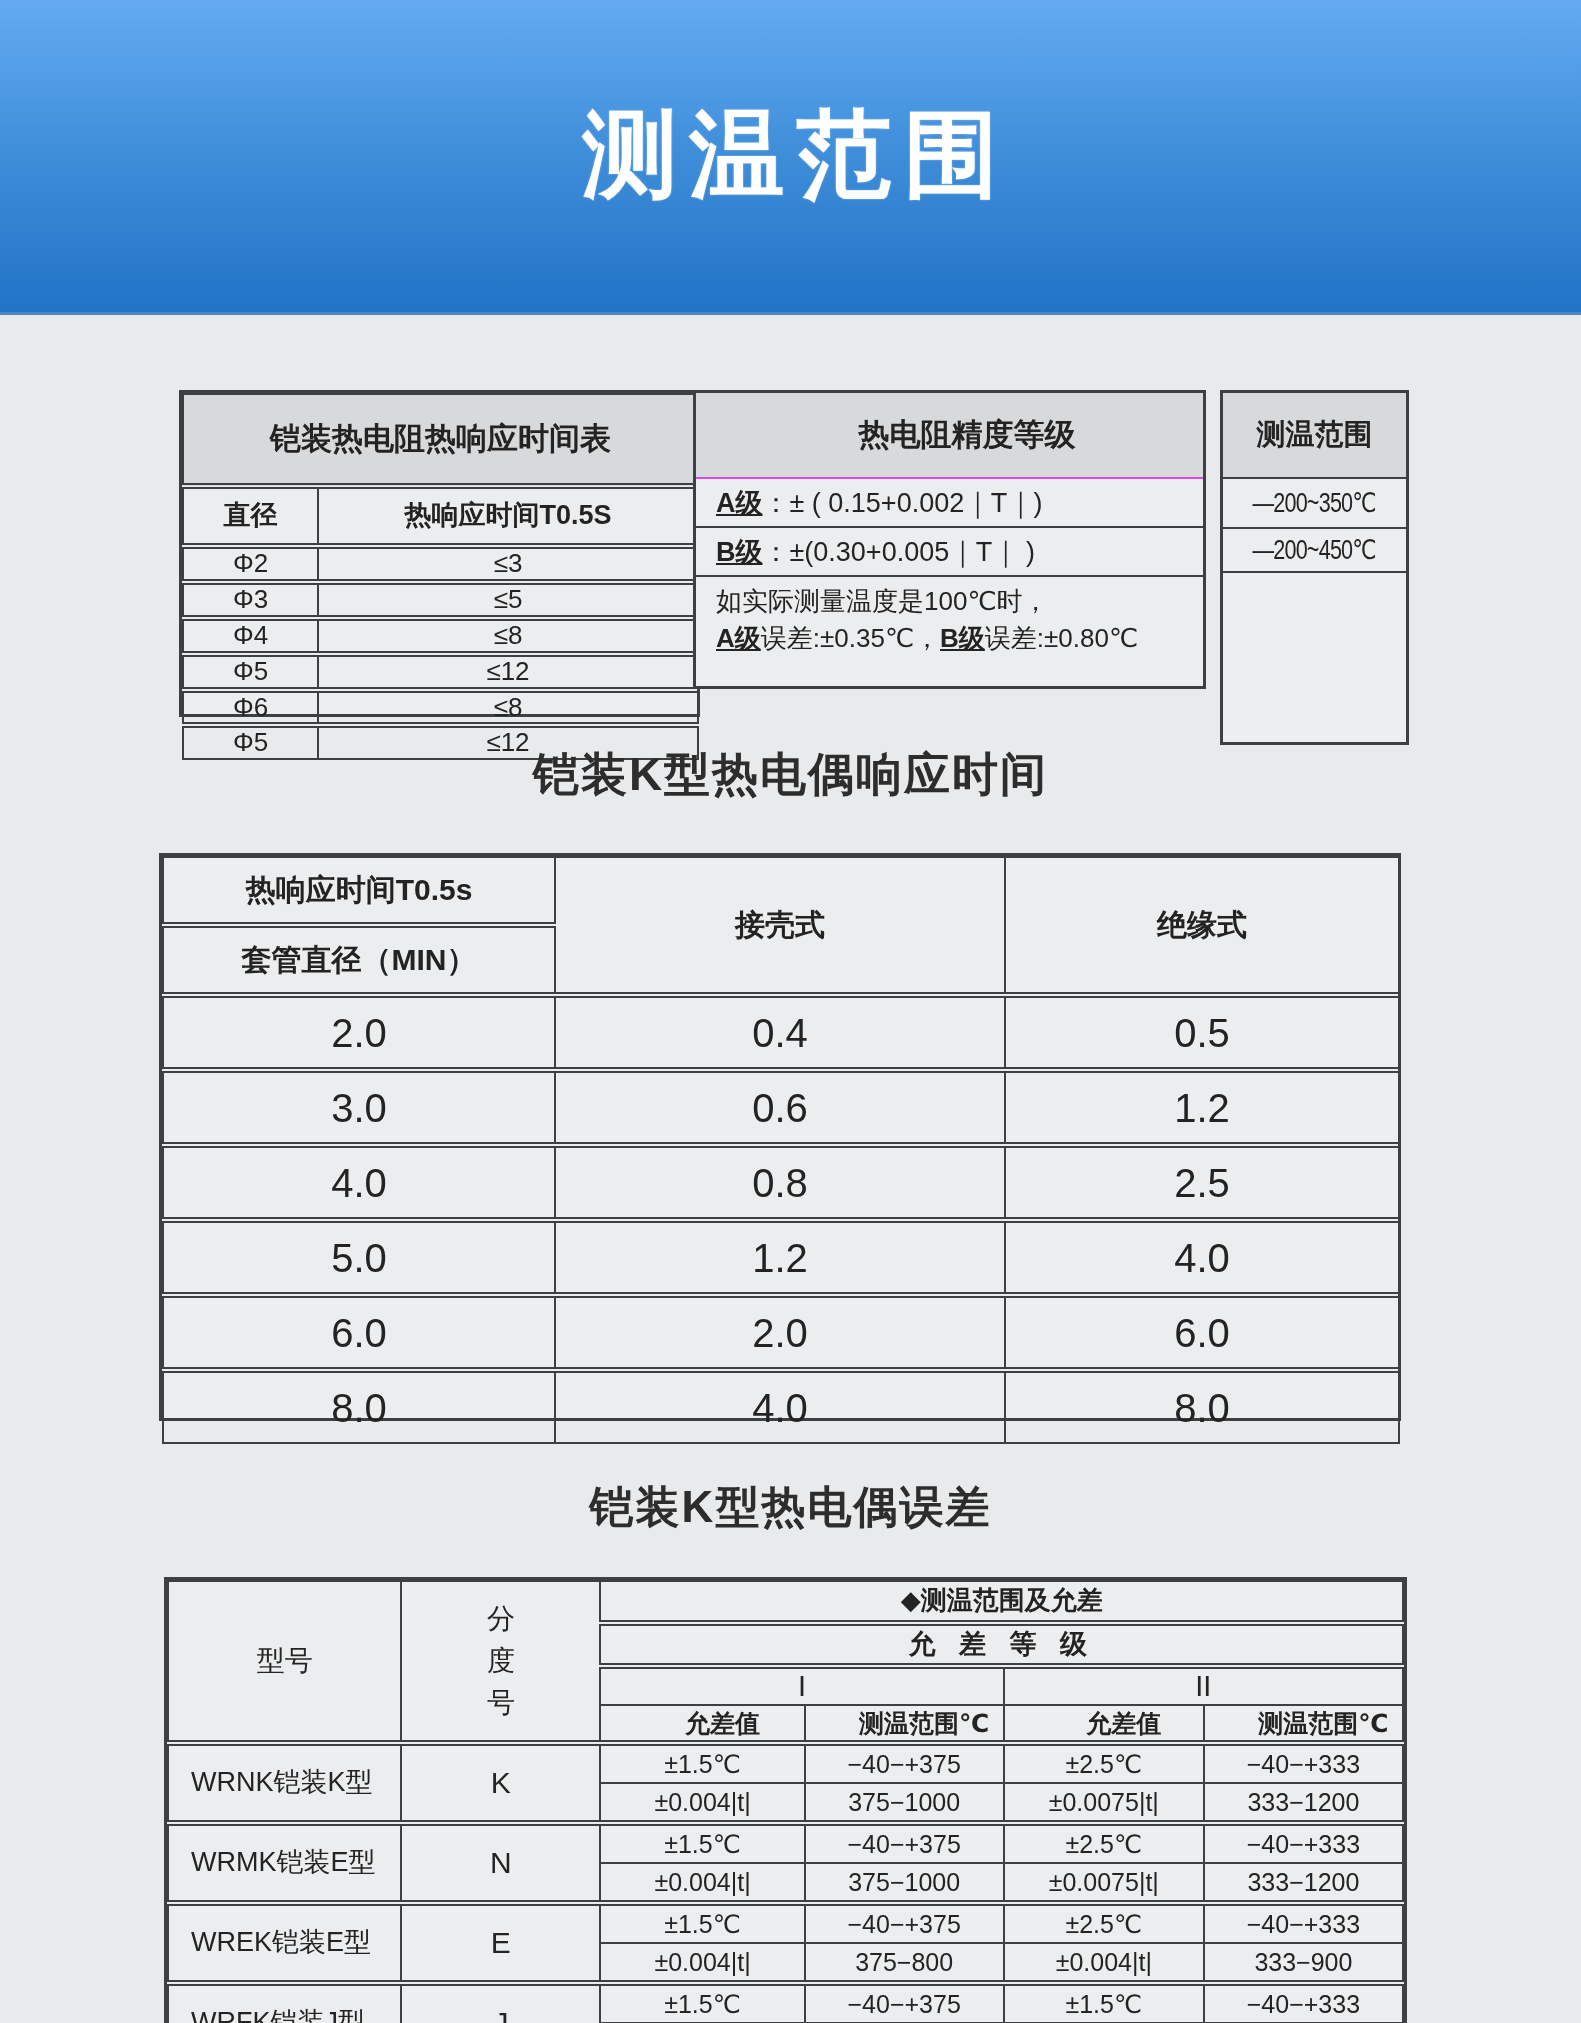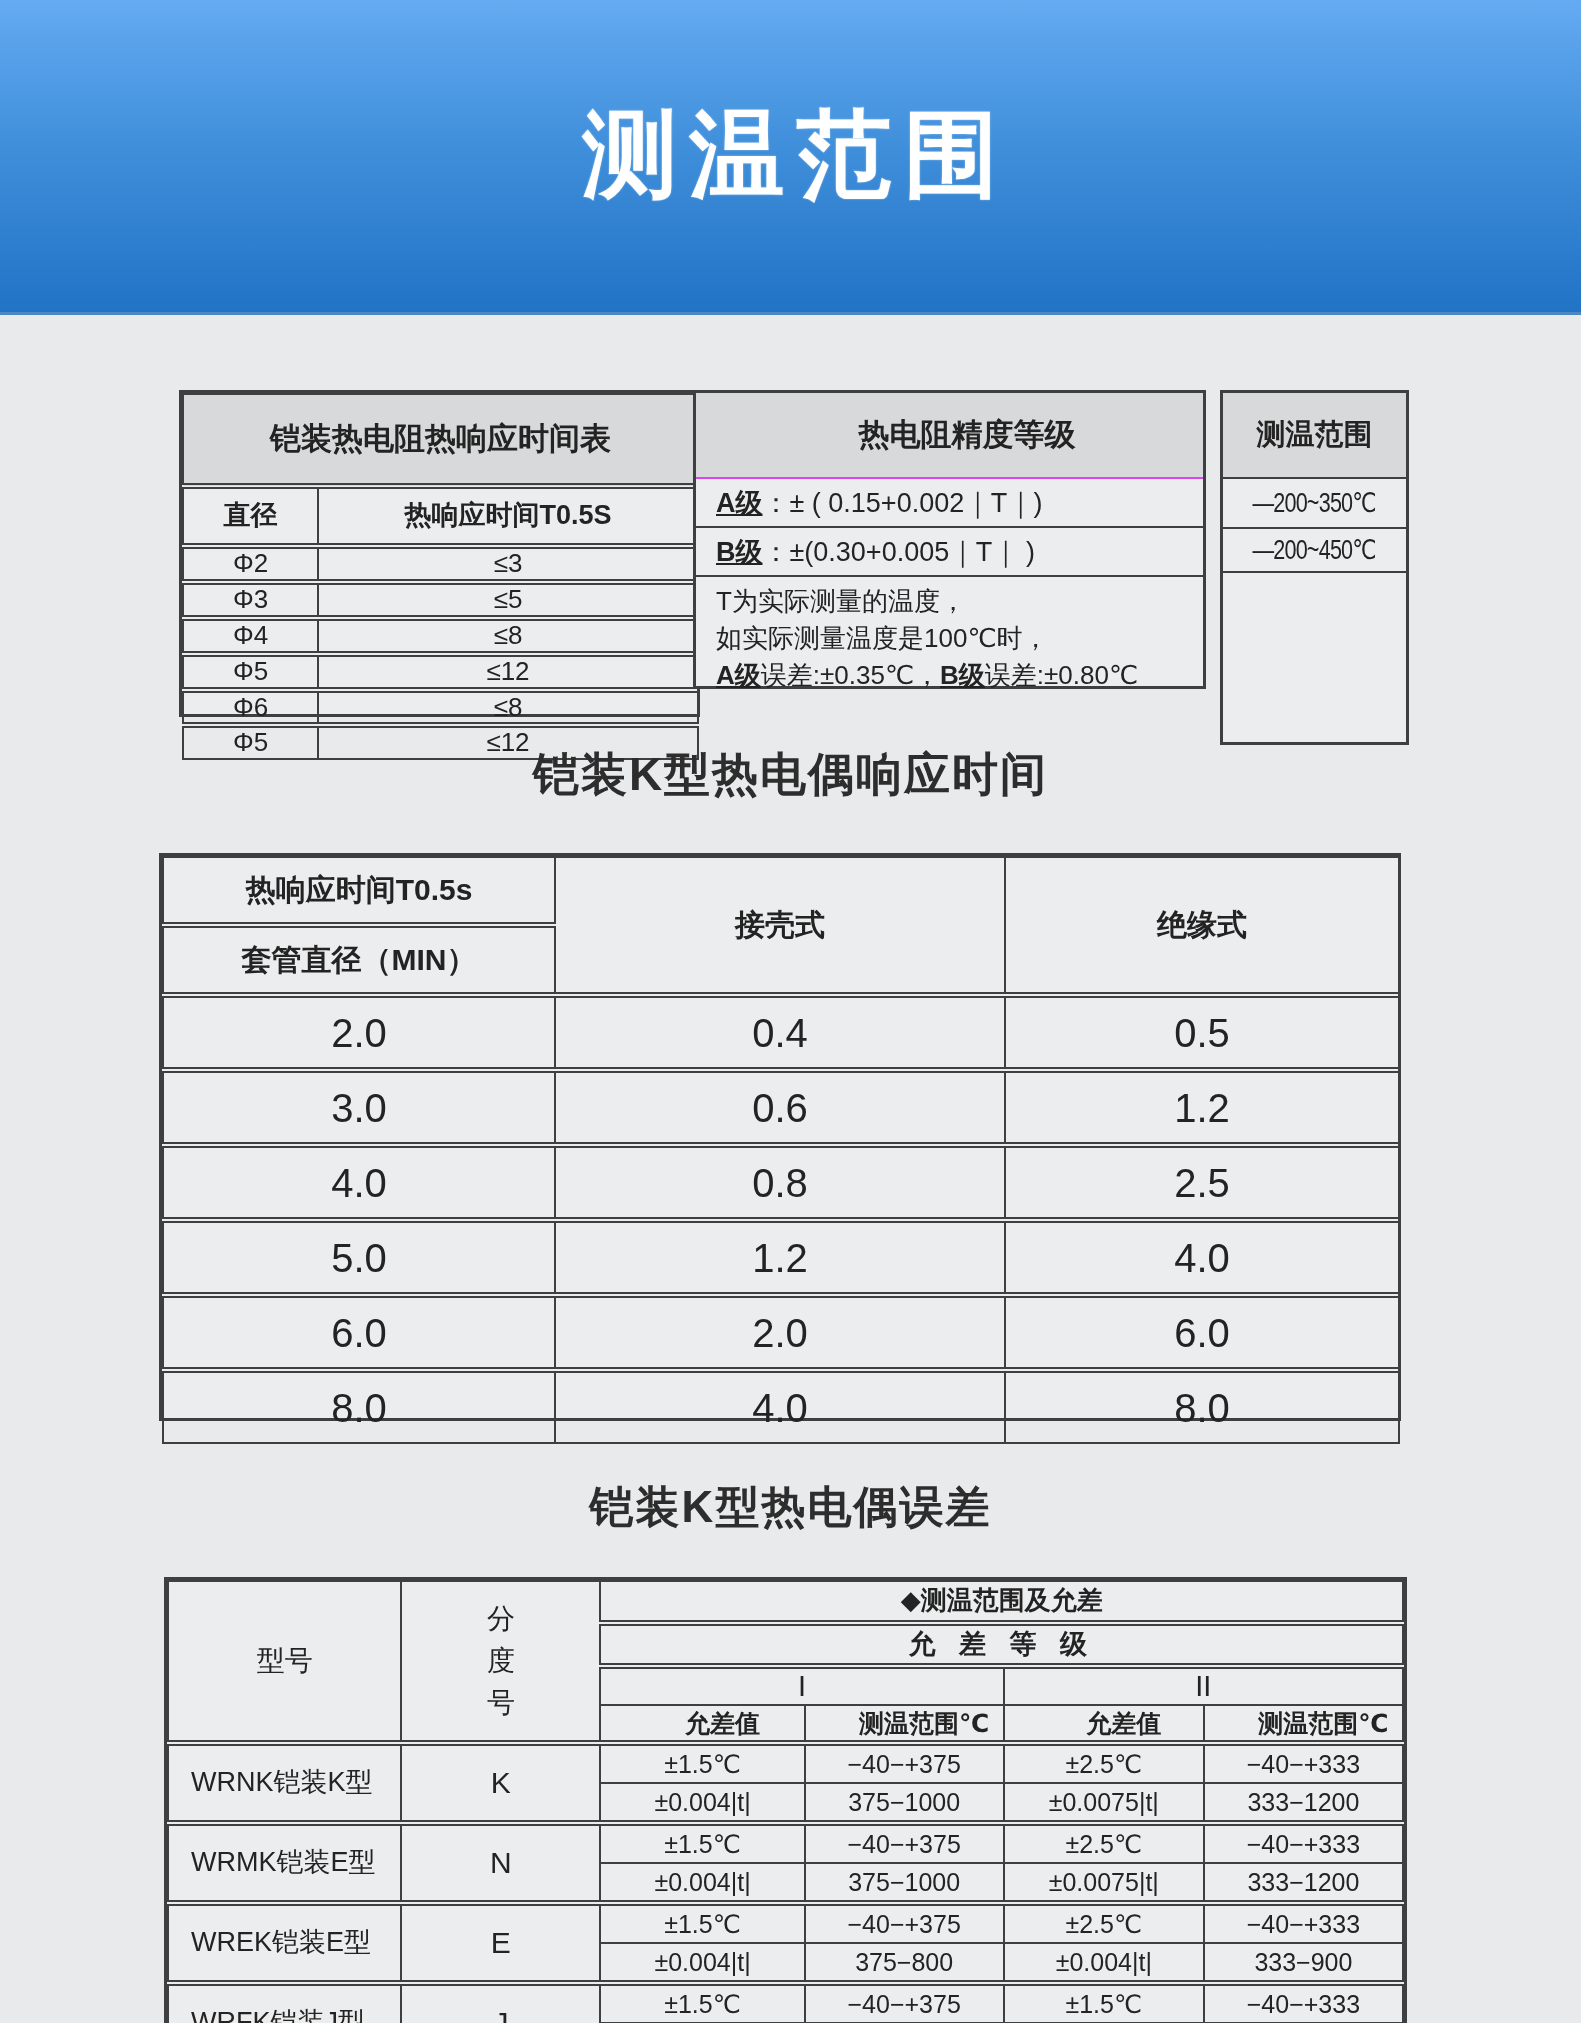--- a/index.html
+++ b/index.html
@@ -130,21 +130,20 @@
   <div class="t2-title">热电阻精度等级</div>
   <div class="t2-row">
     <span class="blbl">A级</span>
       <span>：± ( 0.15+0.002｜T｜)</span>
   </div>
   <div class="t2-row">
     <span class="blbl">B级</span>
       <span>：±(0.30+0.005｜T｜ )</span>
   </div>
   <div class="t2-note">
-    <div>T为实际测量的温度，</div>
     <div>如实际测量温度是100℃时，</div>
     <div>
       <span class="blbl">A级</span><span>误差:±0.35℃，</span><span class="blbl">B级</span><span>误差:±0.80℃</span>
     </div>
   </div>
 </div>
 
 <div class="box" id="t3">
   <div class="t3-title">测温范围</div>
   <div class="t3-row">

